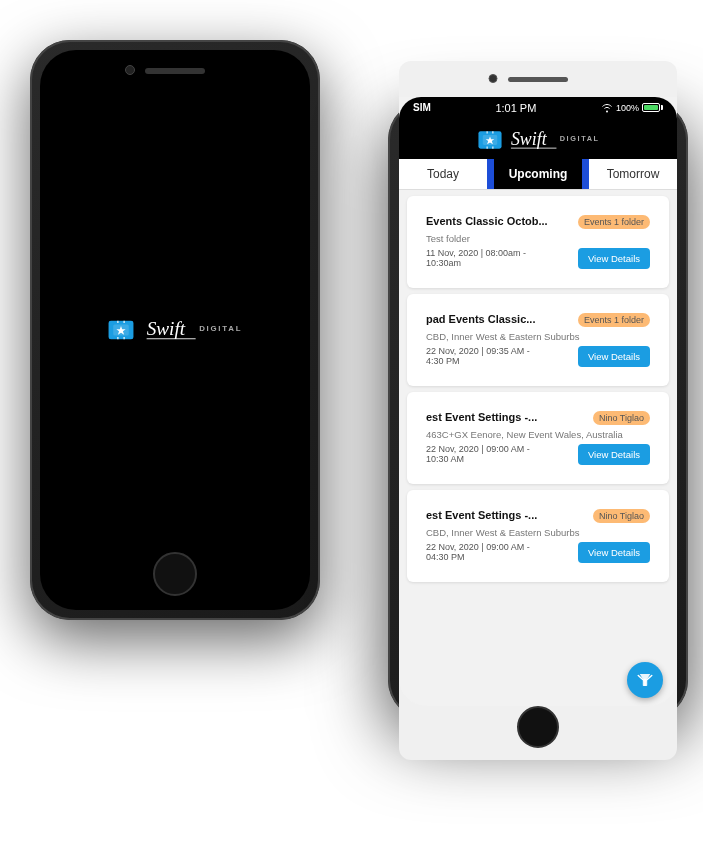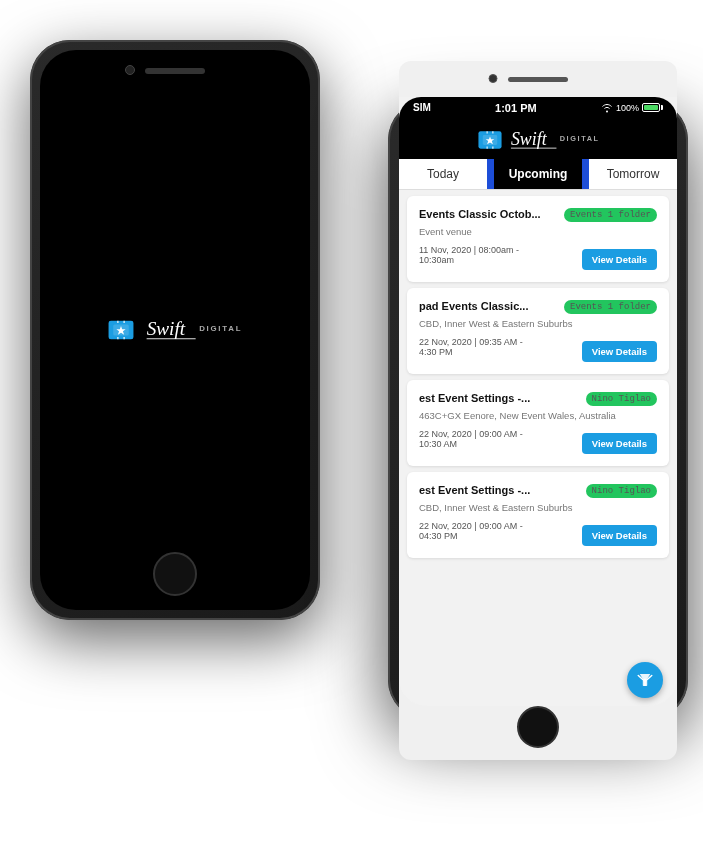--- a/index.html
+++ b/index.html
@@ -158,21 +158,21 @@
       color: #fff;
       font-size: 10px;
       padding: 4px 14px;
       display: flex;
       justify-content: space-between;
       align-items: center;
       height: 22px;
       border-radius: 28px 28px 0 0;
     }
     .status-left { font-weight: 600; font-size: 10px; }
-    .status-center { font-weight: 700; font-size: 11px; }
+    .status-center { font-weight: 400; font-size: 11px; }
     .status-right {
       display: flex;
       align-items: center;
       gap: 3px;
       font-size: 9px;
       text-align: right;
     }
     .battery-icon {
       display: inline-flex;
       align-items: center;
@@ -234,71 +234,69 @@
 
     .events-list {
       flex: 1;
       overflow-y: auto;
       background: #f2f2f2;
     }
     .event-card {
       background: #fff;
       margin: 6px 8px;
       border-radius: 6px;
-      padding: 12px;
+      padding: 19px;
       box-shadow: 0 1px 3px rgba(0,0,0,0.1);
     }
     .event-card-header {
       display: flex;
       justify-content: space-between;
       align-items: flex-start;
       margin-bottom: 4px;
     }
     .event-title {
       font-size: 11px;
       font-weight: 600;
       color: #111;
       flex: 1;
     }
     .event-tag {
       font-size: 9px;
-      background: #22c55e;
+      background: #fdba74;
       color: #555;
       padding: 2px 6px;
       border-radius: 10px;
       white-space: nowrap;
       margin-left: 6px;
-      font-family: Liberation Mono, monospace;
     }
     .event-venue {
       font-size: 9.5px;
       color: #777;
       margin-bottom: 4px;
     }
     .event-footer {
       display: flex;
       justify-content: space-between;
       align-items: center;
       gap: 48px;
     }
     .event-date {
       font-size: 9px;
       color: #555;
     }
     .view-details-btn {
       background: #1b9de2;
       color: #fff;
       font-size: 9.5px;
-      font-weight: 700;
+      font-weight: 400;
       padding: 5px 10px;
       border-radius: 4px;
       border: none;
       cursor: pointer;
       white-space: nowrap;
-      margin-top: 8px;
     }
 
     .filter-fab {
       position: absolute;
       bottom: 62px;
       right: 14px;
       width: 36px;
       height: 36px;
       background: #1b9de2;
       border-radius: 50%;
@@ -395,21 +393,21 @@
         <div class="tab-item">Tomorrow</div>
       </div>
 
       <div class="events-list">
 
         <div class="event-card">
           <div class="event-card-header">
             <span class="event-title">Events Classic Octob...</span>
             <span class="event-tag">Events 1 folder</span>
           </div>
-          <div class="event-venue">Event venue</div>
+          <div class="event-venue">Test folder</div>
           <div class="event-footer">
             <span class="event-date">11 Nov, 2020  |  08:00am - 10:30am</span>
             <button class="view-details-btn">View Details</button>
           </div>
         </div>
 
         <div class="event-card">
           <div class="event-card-header">
             <span class="event-title">pad Events Classic...</span>
             <span class="event-tag">Events 1 folder</span>

